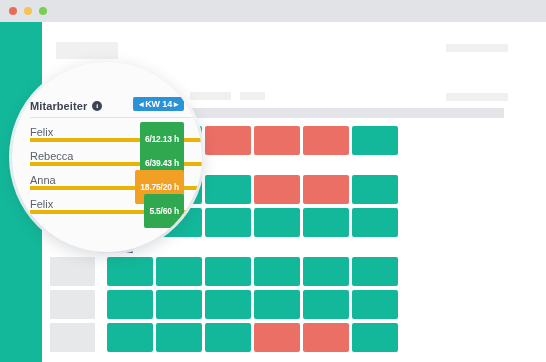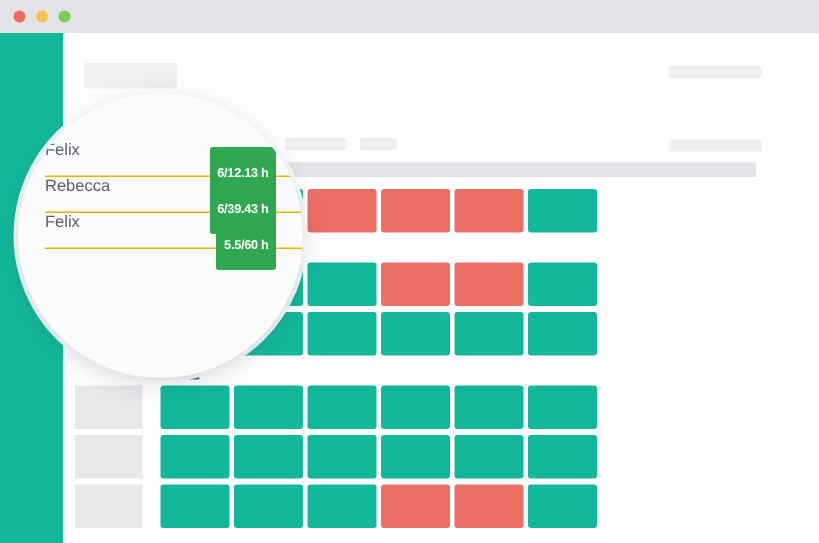--- a/index.html
+++ b/index.html
@@ -149,22 +149,22 @@
     padding: 2px 4px;
     border-radius: 2px;
     white-space: nowrap;
     letter-spacing: -0.1px;
   }
   .kw-arrow { font-size: 8px; }
 
   .lens-row {
     position: relative;
     height: 24px;
-    border-bottom: 1px solid #eab308;
-    display: flex; align-items: flex-start;
+    border-bottom: 4px solid #eab308;
+    display: flex; align-items: flex-end;
   }
   .lens-name {
     font-size: 11px;
     color: #595f6b;
   }
   .hours-badge {
     position: absolute; right: 26px; top: 4px;
     color: #ffffff;
     font-size: 8.5px;
     font-weight: bold;
@@ -286,31 +286,40 @@
         </div>
 
       </div>
     </div>
   </div>
 
   <div class="lens">
     <div class="lens-inner">
       <div class="lens-table">
 
+        <div class="lens-head-row">
+          <span class="lens-head-title">Mitarbeiter</span>
+          <span class="info-icon">i</span>
+          <span class="kw-badge"><span class="kw-arrow">◄</span><span>KW 14</span><span class="kw-arrow">►</span></span>
+          </div>
 
         <div class="lens-row">
           <span class="lens-name">Felix</span>
           <span class="hours-badge hours-green">6/12.13 h</span>
         </div>
 
         <div class="lens-row">
           <span class="lens-name">Rebecca</span>
           <span class="hours-badge hours-green">6/39.43 h</span>
         </div>
 
+        <div class="lens-row">
+          <span class="lens-name">Anna</span>
+          <span class="hours-badge hours-orange">18.75/20 h</span>
+        </div>
 
         <div class="lens-row">
           <span class="lens-name">Felix</span>
           <span class="hours-badge hours-green">5.5/60 h</span>
         </div>
 
 
       </div>
     </div>
   </div>

